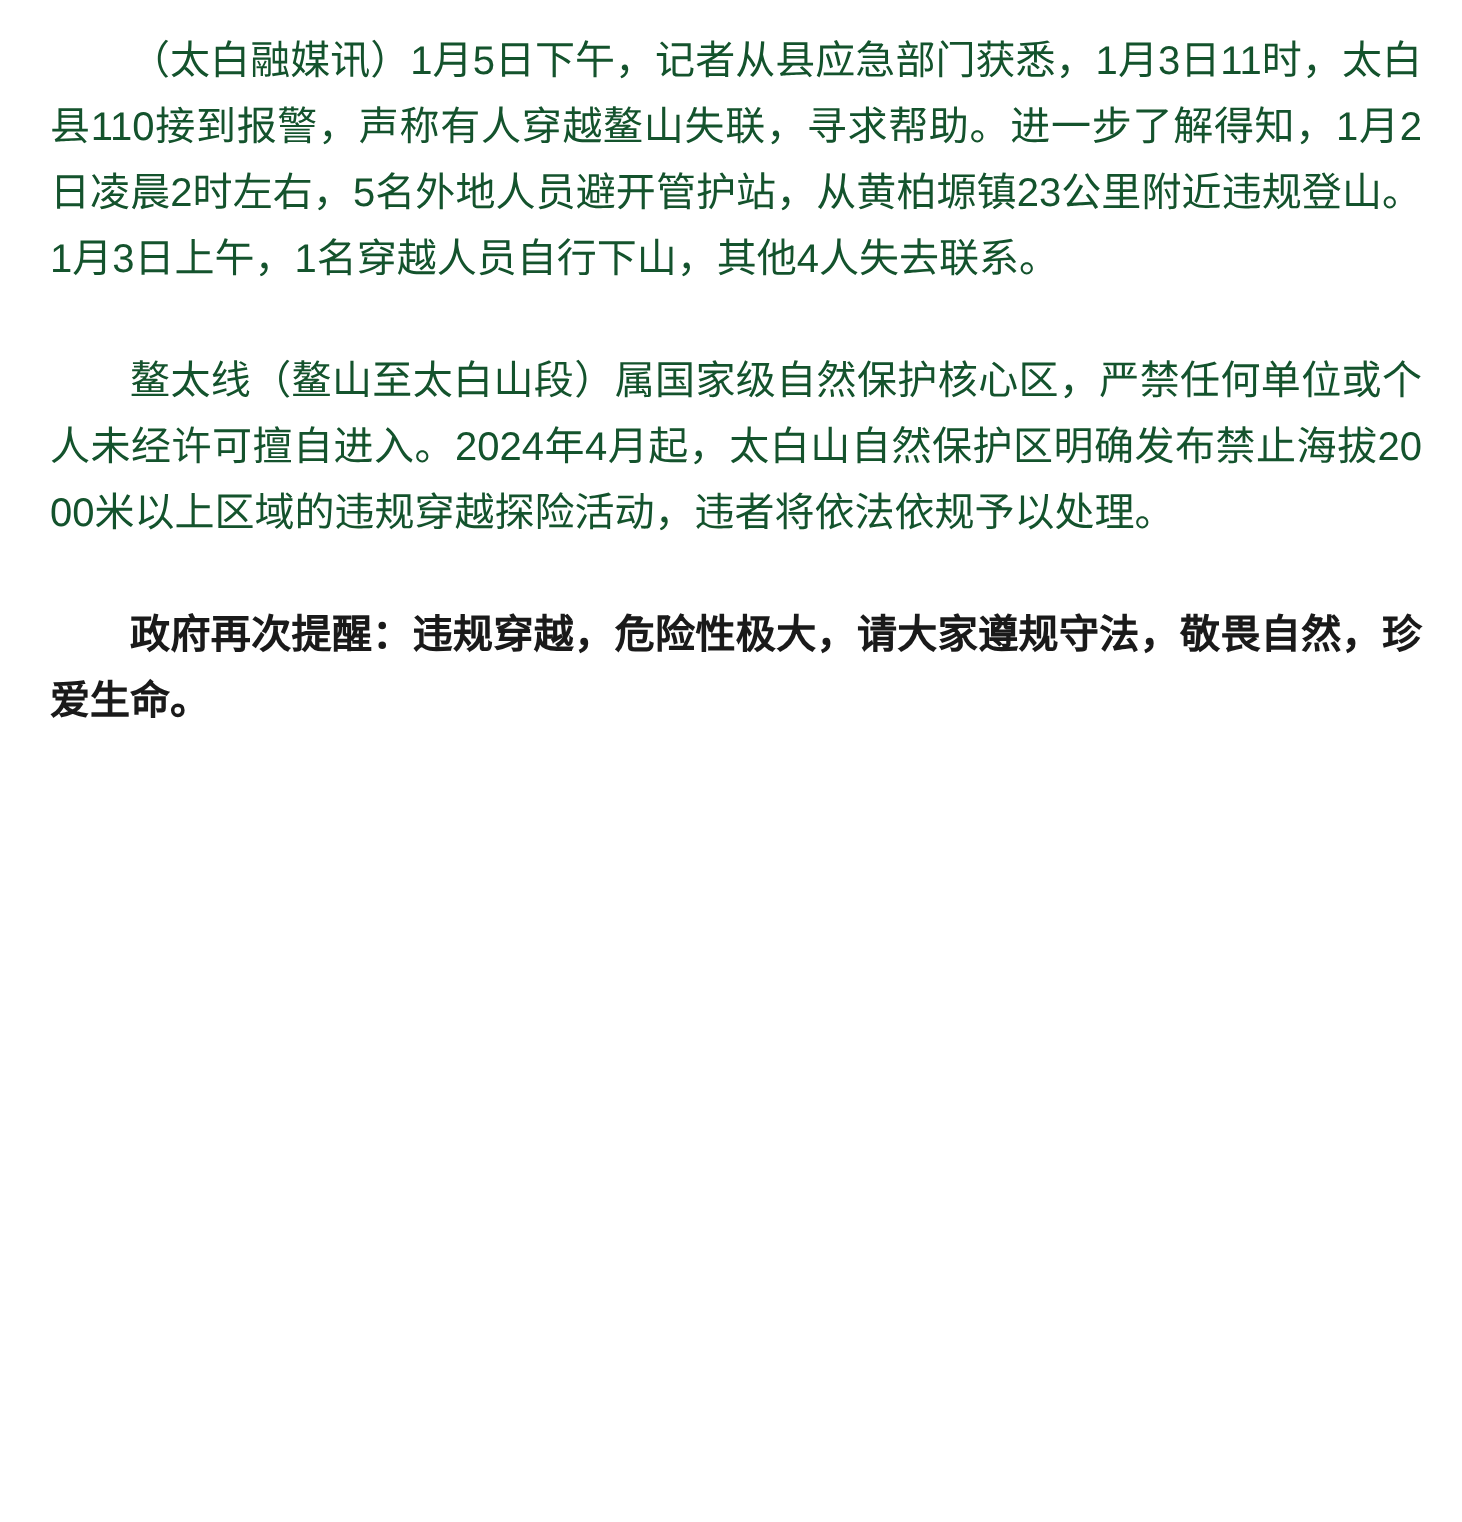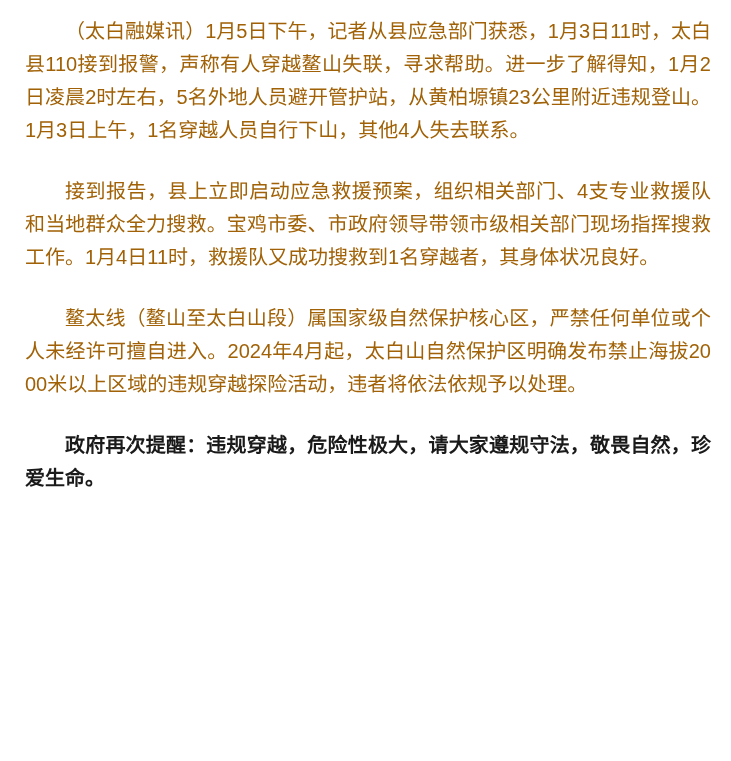--- a/index.html
+++ b/index.html
@@ -15,32 +15,31 @@
   }
   .article {
     box-sizing: border-box;
     width: 731px;
     padding: 15px 20px 24px 25px;
   }
   .article p {
     margin: 0 0 28px 0;
     font-size: 20px;
     line-height: 33px;
-    color: #a16207;
+    color: #14532d;
     text-align: justify;
     text-indent: 2em;
     word-break: break-all;
   }
   .article p.warning {
     margin-bottom: 0;
     font-weight: 700;
     color: #1a1a1a;
   }
 </style>
 </head>
 <body>
 
 <div class="article">
   <p>（太白融媒讯）1月5日下午，记者从县应急部门获悉，1月3日11时，太白县110接到报警，声称有人穿越鳌山失联，寻求帮助。进一步了解得知，1月2日凌晨2时左右，5名外地人员避开管护站，从黄柏塬镇23公里附近违规登山。1月3日上午，1名穿越人员自行下山，其他4人失去联系。</p>
-  <p>接到报告，县上立即启动应急救援预案，组织相关部门、4支专业救援队和当地群众全力搜救。宝鸡市委、市政府领导带领市级相关部门现场指挥搜救工作。1月4日11时，救援队又成功搜救到1名穿越者，其身体状况良好。</p>
   <p>鳌太线（鳌山至太白山段）属国家级自然保护核心区，严禁任何单位或个人未经许可擅自进入。2024年4月起，太白山自然保护区明确发布禁止海拔2000米以上区域的违规穿越探险活动，违者将依法依规予以处理。</p>
   <p class="warning">政府再次提醒：违规穿越，危险性极大，请大家遵规守法，敬畏自然，珍爱生命。</p>
 </div>
 
 </body></html>

